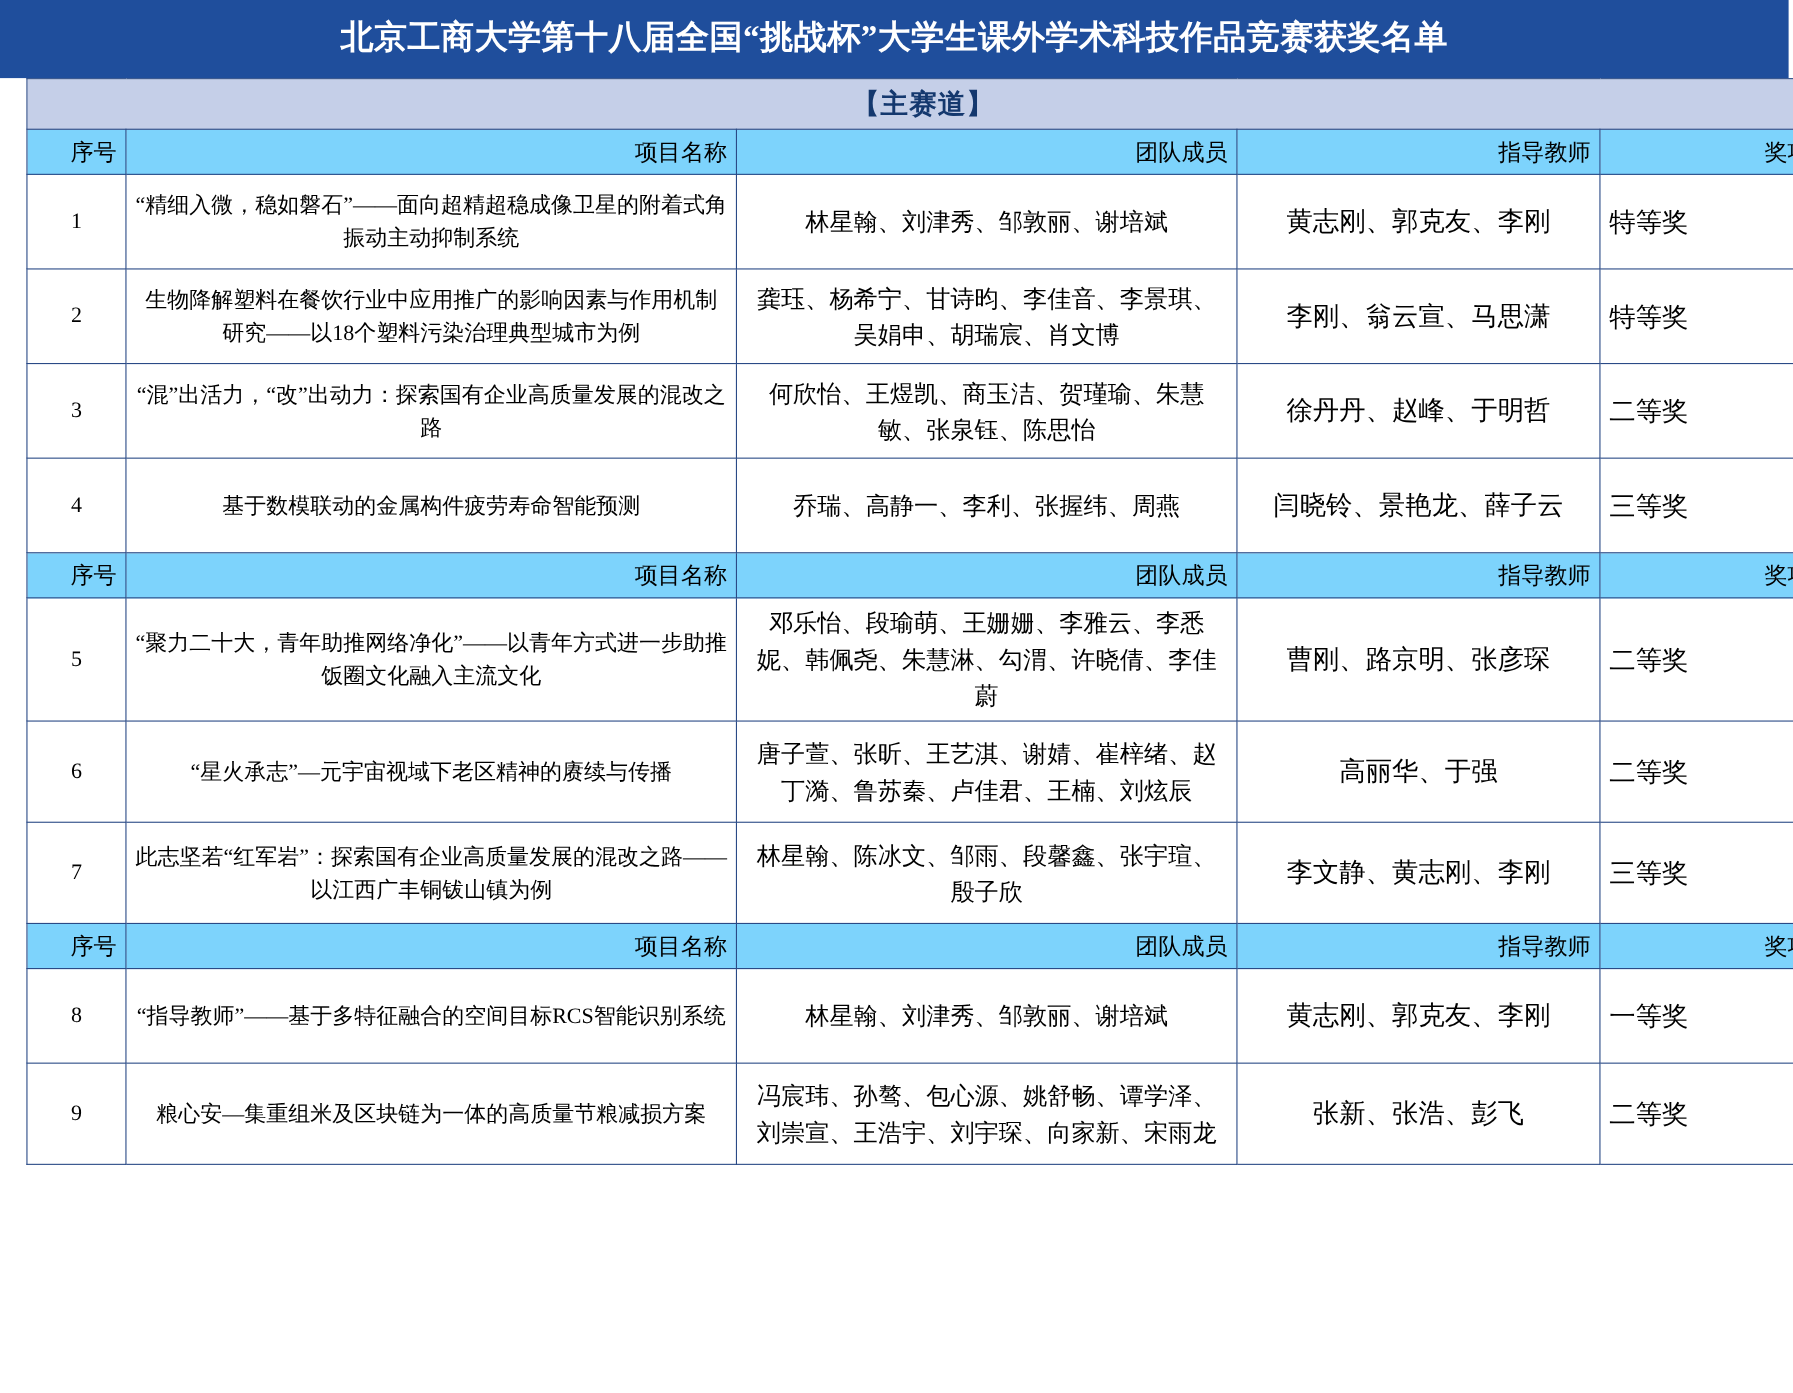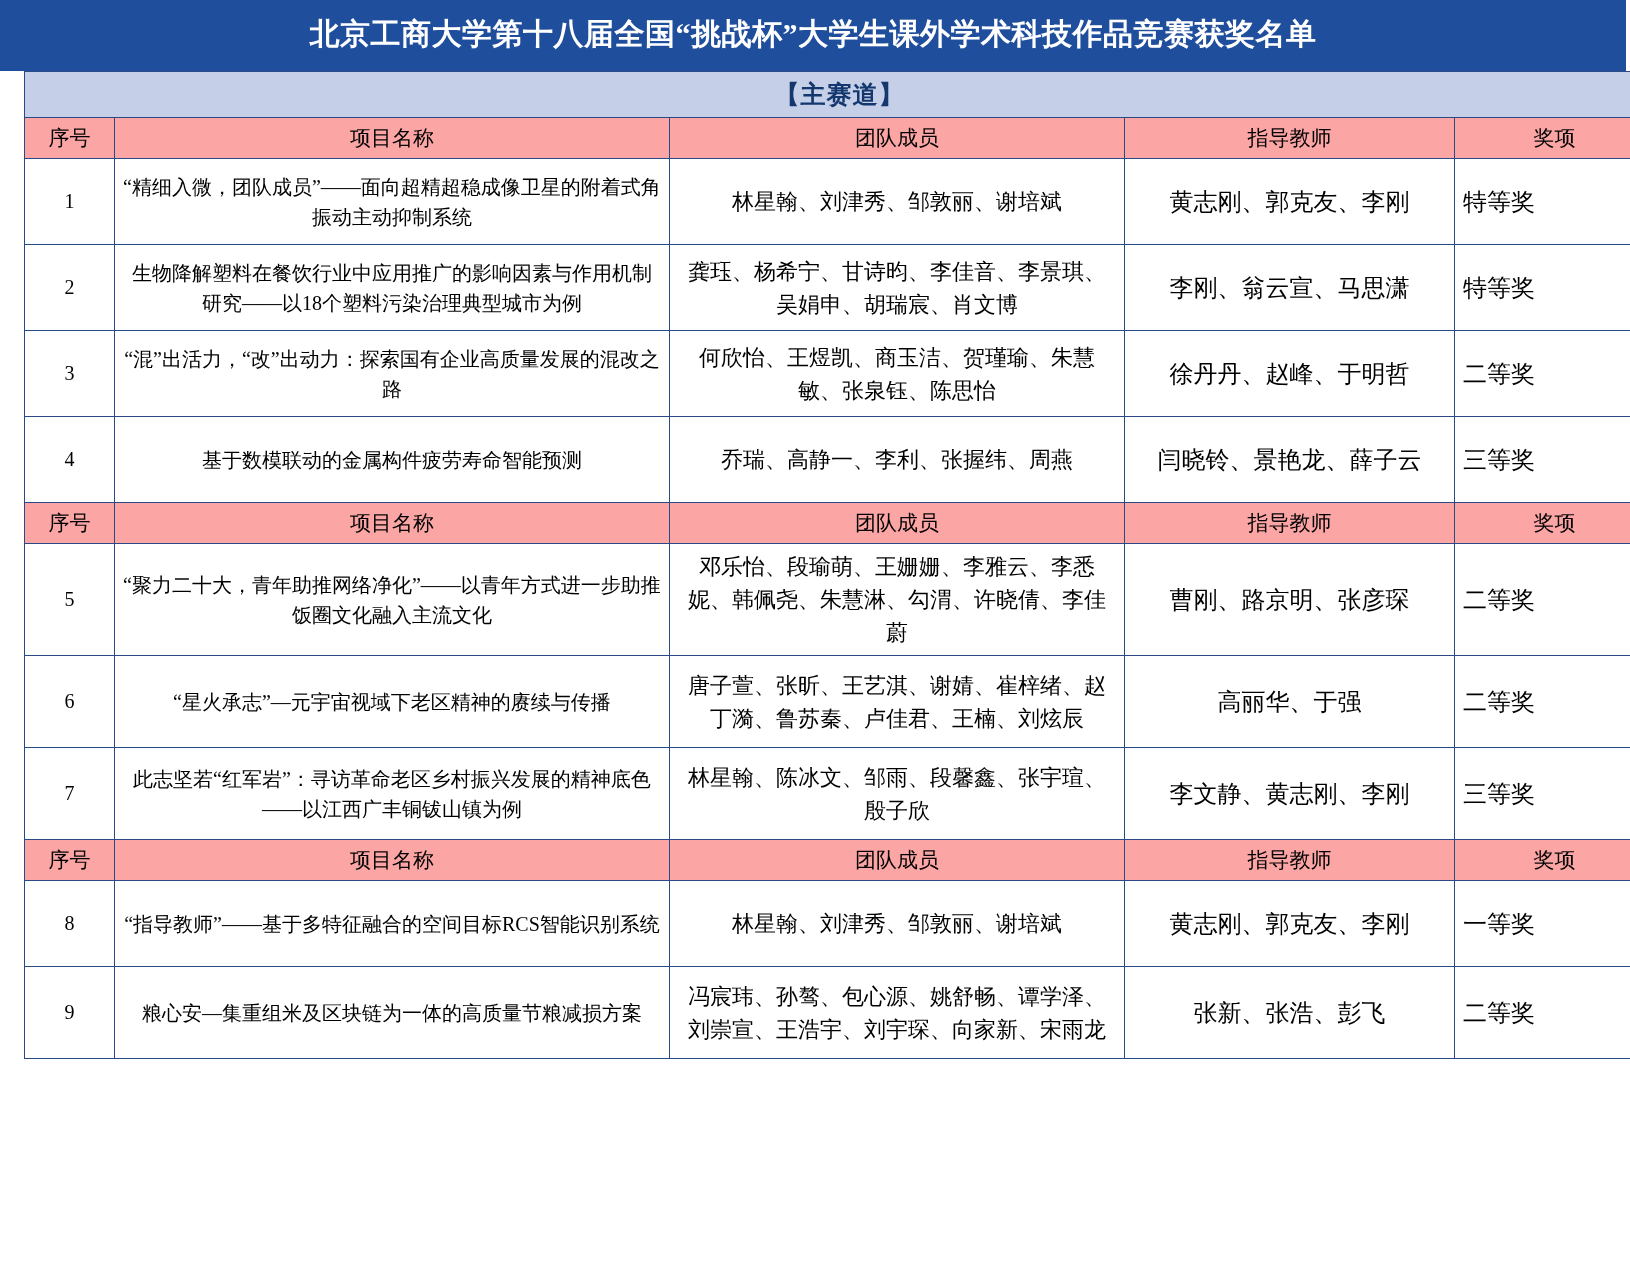--- a/index.html
+++ b/index.html
@@ -46,23 +46,23 @@
   .section-row td {
     background: #c5cfe8;
     color: #14386e;
     font-size: 25px;
     font-weight: bold;
     text-align: center;
     padding: 9px 6px 11px 6px;
     letter-spacing: 1px;
   }
   .head-row td {
-    background: #fca5a5;
+    background: #7dd3fc;
     font-size: 21px;
-    text-align: center;
+    text-align: right;
     padding: 7px 6px;
     font-weight: normal;
   }
   .cell-no {
     text-align: center;
     font-size: 20px;
   }
   .cell-proj {
     text-align: center;
     font-size: 20px;
@@ -107,21 +107,21 @@
       <tr class="head-row">
         <td>序号</td>
         <td>项目名称</td>
         <td>团队成员</td>
         <td>指导教师</td>
         <td>奖项</td>
       </tr>
 
       <tr class="data-row">
         <td class="cell-no">1</td>
-        <td class="cell-proj">“精细入微，团队成员”——面向超精超稳成像卫星的附着式角振动主动抑制系统</td>
+        <td class="cell-proj">“精细入微，稳如磐石”——面向超精超稳成像卫星的附着式角振动主动抑制系统</td>
         <td class="cell-team">林星翰、刘津秀、邹敦丽、谢培斌</td>
         <td class="cell-teach">黄志刚、郭克友、李刚</td>
         <td class="cell-award">特等奖</td>
       </tr>
       <tr class="data-row">
         <td class="cell-no">2</td>
         <td class="cell-proj">生物降解塑料在餐饮行业中应用推广的影响因素与作用机制研究——以18个塑料污染治理典型城市为例</td>
         <td class="cell-team">龚珏、杨希宁、甘诗昀、李佳音、李景琪、吴娟申、胡瑞宸、肖文博</td>
         <td class="cell-teach">李刚、翁云宣、马思潇</td>
         <td class="cell-award">特等奖</td>
@@ -158,21 +158,21 @@
       </tr>
       <tr class="data-row tall">
         <td class="cell-no">6</td>
         <td class="cell-proj">“星火承志”—元宇宙视域下老区精神的赓续与传播</td>
         <td class="cell-team">唐子萱、张昕、王艺淇、谢婧、崔梓绪、赵丁漪、鲁苏秦、卢佳君、王楠、刘炫辰</td>
         <td class="cell-teach">高丽华、于强</td>
         <td class="cell-award">二等奖</td>
       </tr>
       <tr class="data-row tall">
         <td class="cell-no">7</td>
-        <td class="cell-proj">此志坚若“红军岩”：寻访革命老区乡村振兴发展的精神底色——以江西广丰铜钹山镇为例</td>
+        <td class="cell-proj">此志坚若“红军岩”：探索国有企业高质量发展的混改之路——以江西广丰铜钹山镇为例</td>
         <td class="cell-team">林星翰、陈冰文、邹雨、段馨鑫、张宇瑄、殷子欣</td>
         <td class="cell-teach">李文静、黄志刚、李刚</td>
         <td class="cell-award">三等奖</td>
       </tr>
 
       <tr class="head-row">
         <td>序号</td>
         <td>项目名称</td>
         <td>团队成员</td>
         <td>指导教师</td>

